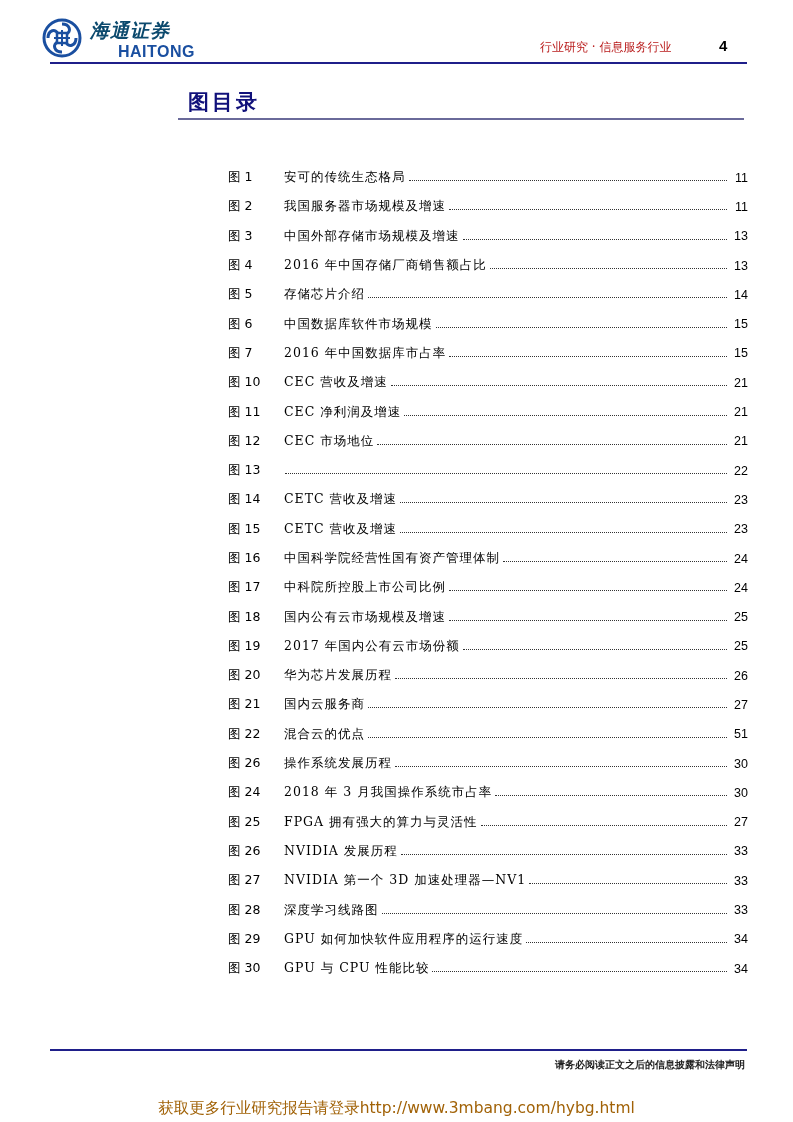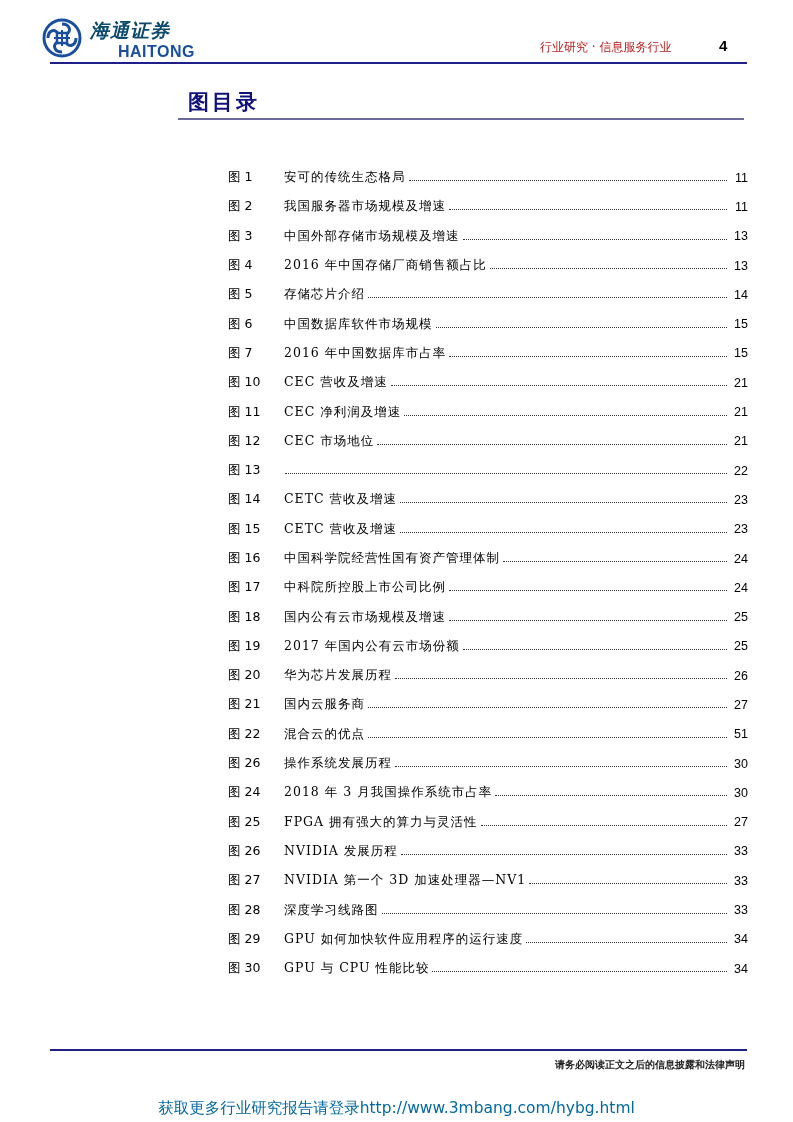--- a/index.html
+++ b/index.html
@@ -20,21 +20,21 @@
   .toc { position: absolute; left: 228px; top: 163px; width: 520px; }
   .toc-row { position: relative; height: 29.3px; display: flex; align-items: center; font-size: 12.5px; }
   .toc-label { width: 56px; flex: none; white-space: nowrap; font-family: "DejaVu Sans", sans-serif; }
   .toc-text { flex: none; white-space: nowrap; padding-right: 2px; font-family: "DejaVu Serif", serif; letter-spacing: 1px; }
   .toc-dots { flex: 1; border-bottom: 1.2px dotted #333; height: 0; margin: 6px 3px 0 1px; }
   .toc-page { flex: none; width: 18px; text-align: right; font-family: "Liberation Sans", sans-serif; }
   .footer-rule { position: absolute; left: 50px; top: 1049px; width: 697px; height: 2px; background: #1f1f8a; }
   .footer-note { position: absolute; right: 48px; top: 1058px; font-family: "DejaVu Serif", serif;
                  font-size: 10px; font-weight: bold; color: #222; white-space: nowrap; }
   .promo { position: absolute; left: 0; width: 793px; top: 1098px; text-align: center;
-           font-family: "DejaVu Sans", sans-serif; font-size: 15.5px; color: #0369a1; white-space: nowrap; }
+           font-family: "DejaVu Sans", sans-serif; font-size: 15.5px; color: #a16207; white-space: nowrap; }
 </style>
 </head>
 <body>
 
 <div class="logo">
   <svg class="logo-mark" viewBox="0 0 40 40">
     <circle cx="20" cy="20" r="18" fill="none" stroke="#1a4fa0" stroke-width="3"></circle>
     <path d="M20 6 C28 6 30 14 24 16 M34 20 C34 28 26 30 24 24 M20 34 C12 34 10 26 16 24 M6 20 C6 12 14 10 16 16" fill="none" stroke="#1a4fa0" stroke-width="3"></path>
     <rect x="15" y="15" width="10" height="10" fill="none" stroke="#1a4fa0" stroke-width="2.5"></rect>
     <line x1="20" y1="12" x2="20" y2="28" stroke="#1a4fa0" stroke-width="2"></line>

